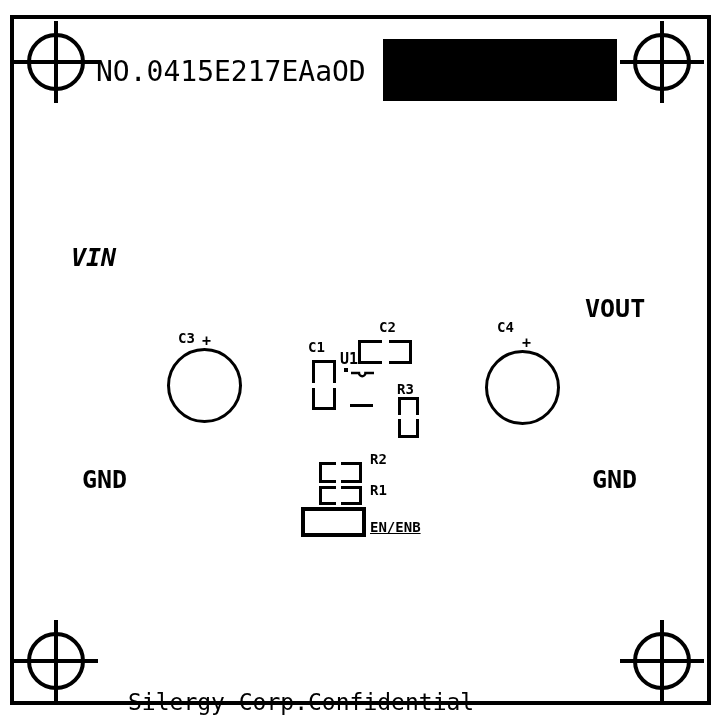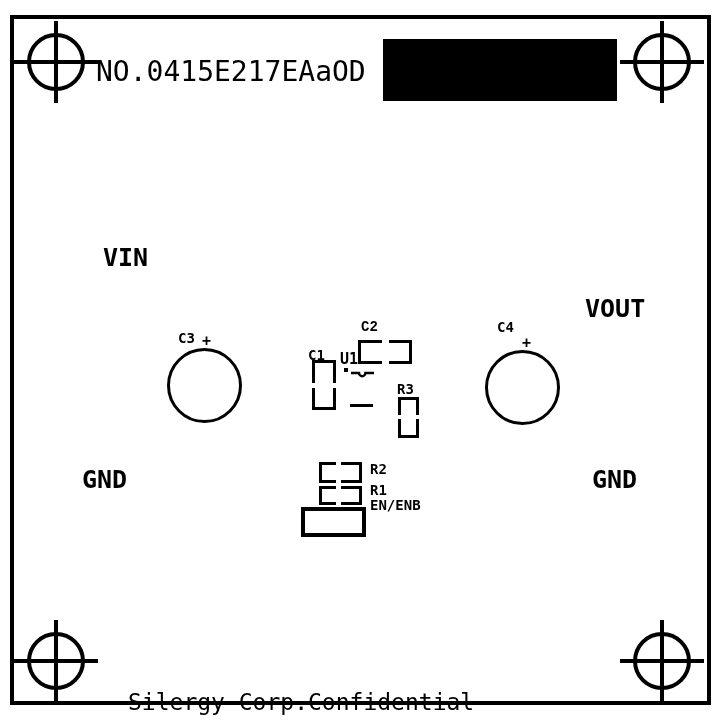--- a/index.html
+++ b/index.html
@@ -16,21 +16,21 @@
     border:4px solid var(--ink);
   }
   .fid { width:100px; height:100px; }
   .fid-tl { left:6px;   top:12px; }
   .fid-tr { left:612px; top:12px; }
   .fid-bl { left:6px;   top:611px; }
   .fid-br { left:612px; top:611px; }
   .board-no { left:96px; top:58px; font-size:28px; line-height:1; white-space:pre; }
   .masked { left:383px; top:39px; width:234px; height:62px; background:var(--ink); }
   .term { font-weight:bold; font-size:25px; line-height:1; }
-  .t-vin  { left:103px;  top:245px; }
+  .t-vin  { left:71px;  top:245px;font-style:italic; }
   .t-vout { left:585px; top:252px;margin-top:44px; }
   .t-gndl { left:82px;  top:467px; }
   .t-gndr { left:592px; top:467px; }
   .clabel { font-weight:bold; font-size:14px; line-height:1; white-space:pre; }
   .slabel { font-weight:bold; font-size:15px; line-height:1; }
   .cap-circle {
     width:75px; height:75px; border:3px solid var(--ink); border-radius:50%;
     background:transparent;
   }
   .brk { border:3px solid var(--ink); background:transparent; }
@@ -80,48 +80,48 @@
   <div class="abs term t-gndr">GND</div>
 
   <div class="abs clabel" style="left:178px; top:331px;">C3</div>
   <div class="abs slabel" style="left:202px; top:334px;">+</div>
   <div class="abs cap-circle" style="left:167px; top:348px;"></div>
 
   <div class="abs clabel" style="left:497px; top:320px;">C4</div>
   <div class="abs slabel" style="left:522px; top:336px;">+</div>
   <div class="abs cap-circle" style="left:485px; top:350px;"></div>
 
-  <div class="abs clabel" style="left:308px; top:348px;">C1</div>
+  <div class="abs clabel" style="left:308px; top:340px;">C1</div>
   <div class="abs brk open-b" style="left:312px; top:360px; width:24px; height:23px;"></div>
   <div class="abs brk open-t" style="left:312px; top:388px; width:24px; height:22px;"></div>
 
   <div class="abs slabel" style="left:340px; top:352px;">U1</div>
   <div class="abs u1-dot"></div>
   <svg class="abs" style="left:351px; top:370px;" width="23" height="10" viewBox="0 0 23 10">
     <path d="M0,3 H8 A3.2,3.2 0 0 0 14.4,3 H23" fill="none" stroke="#000" stroke-width="2.4"></path>
   </svg>
   <div class="abs u1-bline"></div>
 
-  <div class="abs clabel" style="left:361px; top:320px;font-family:Liberation Mono, monospace;">C2</div>
+  <div class="abs clabel" style="left:379px; top:320px;">C2</div>
   <div class="abs brk open-r" style="left:358px; top:340px; width:24px; height:24px;"></div>
   <div class="abs brk open-l" style="left:389px; top:340px; width:23px; height:24px;"></div>
 
   <div class="abs clabel" style="left:397px; top:382px;">R3</div>
   <div class="abs brk open-b" style="left:398px; top:397px; width:21px; height:18px;"></div>
   <div class="abs brk open-t" style="left:398px; top:419px; width:21px; height:19px;"></div>
 
   <div class="abs brk open-r" style="left:319px; top:462px; width:17px; height:21px;"></div>
   <div class="abs brk open-l" style="left:341px; top:462px; width:21px; height:21px;"></div>
-  <div class="abs clabel" style="left:370px; top:462px;">R2</div>
+  <div class="abs clabel" style="left:370px; top:452px;">R2</div>
 
   <div class="abs brk open-r" style="left:319px; top:486px; width:17px; height:19px;"></div>
   <div class="abs brk open-l" style="left:341px; top:486px; width:21px; height:19px;"></div>
   <div class="abs clabel" style="left:370px; top:483px;">R1</div>
 
   <div class="abs en-rect"></div>
-  <div class="abs clabel" style="left:370px; top:498px;">EN/ENB</div>
+  <div class="abs clabel" style="left:370px; top:520px;text-decoration:underline;">EN/ENB</div>
 
   <div class="abs footer">
     <div>Silergy Corp.Confidential</div>
     
   </div>
 
 </div>
 
 </body></html>

